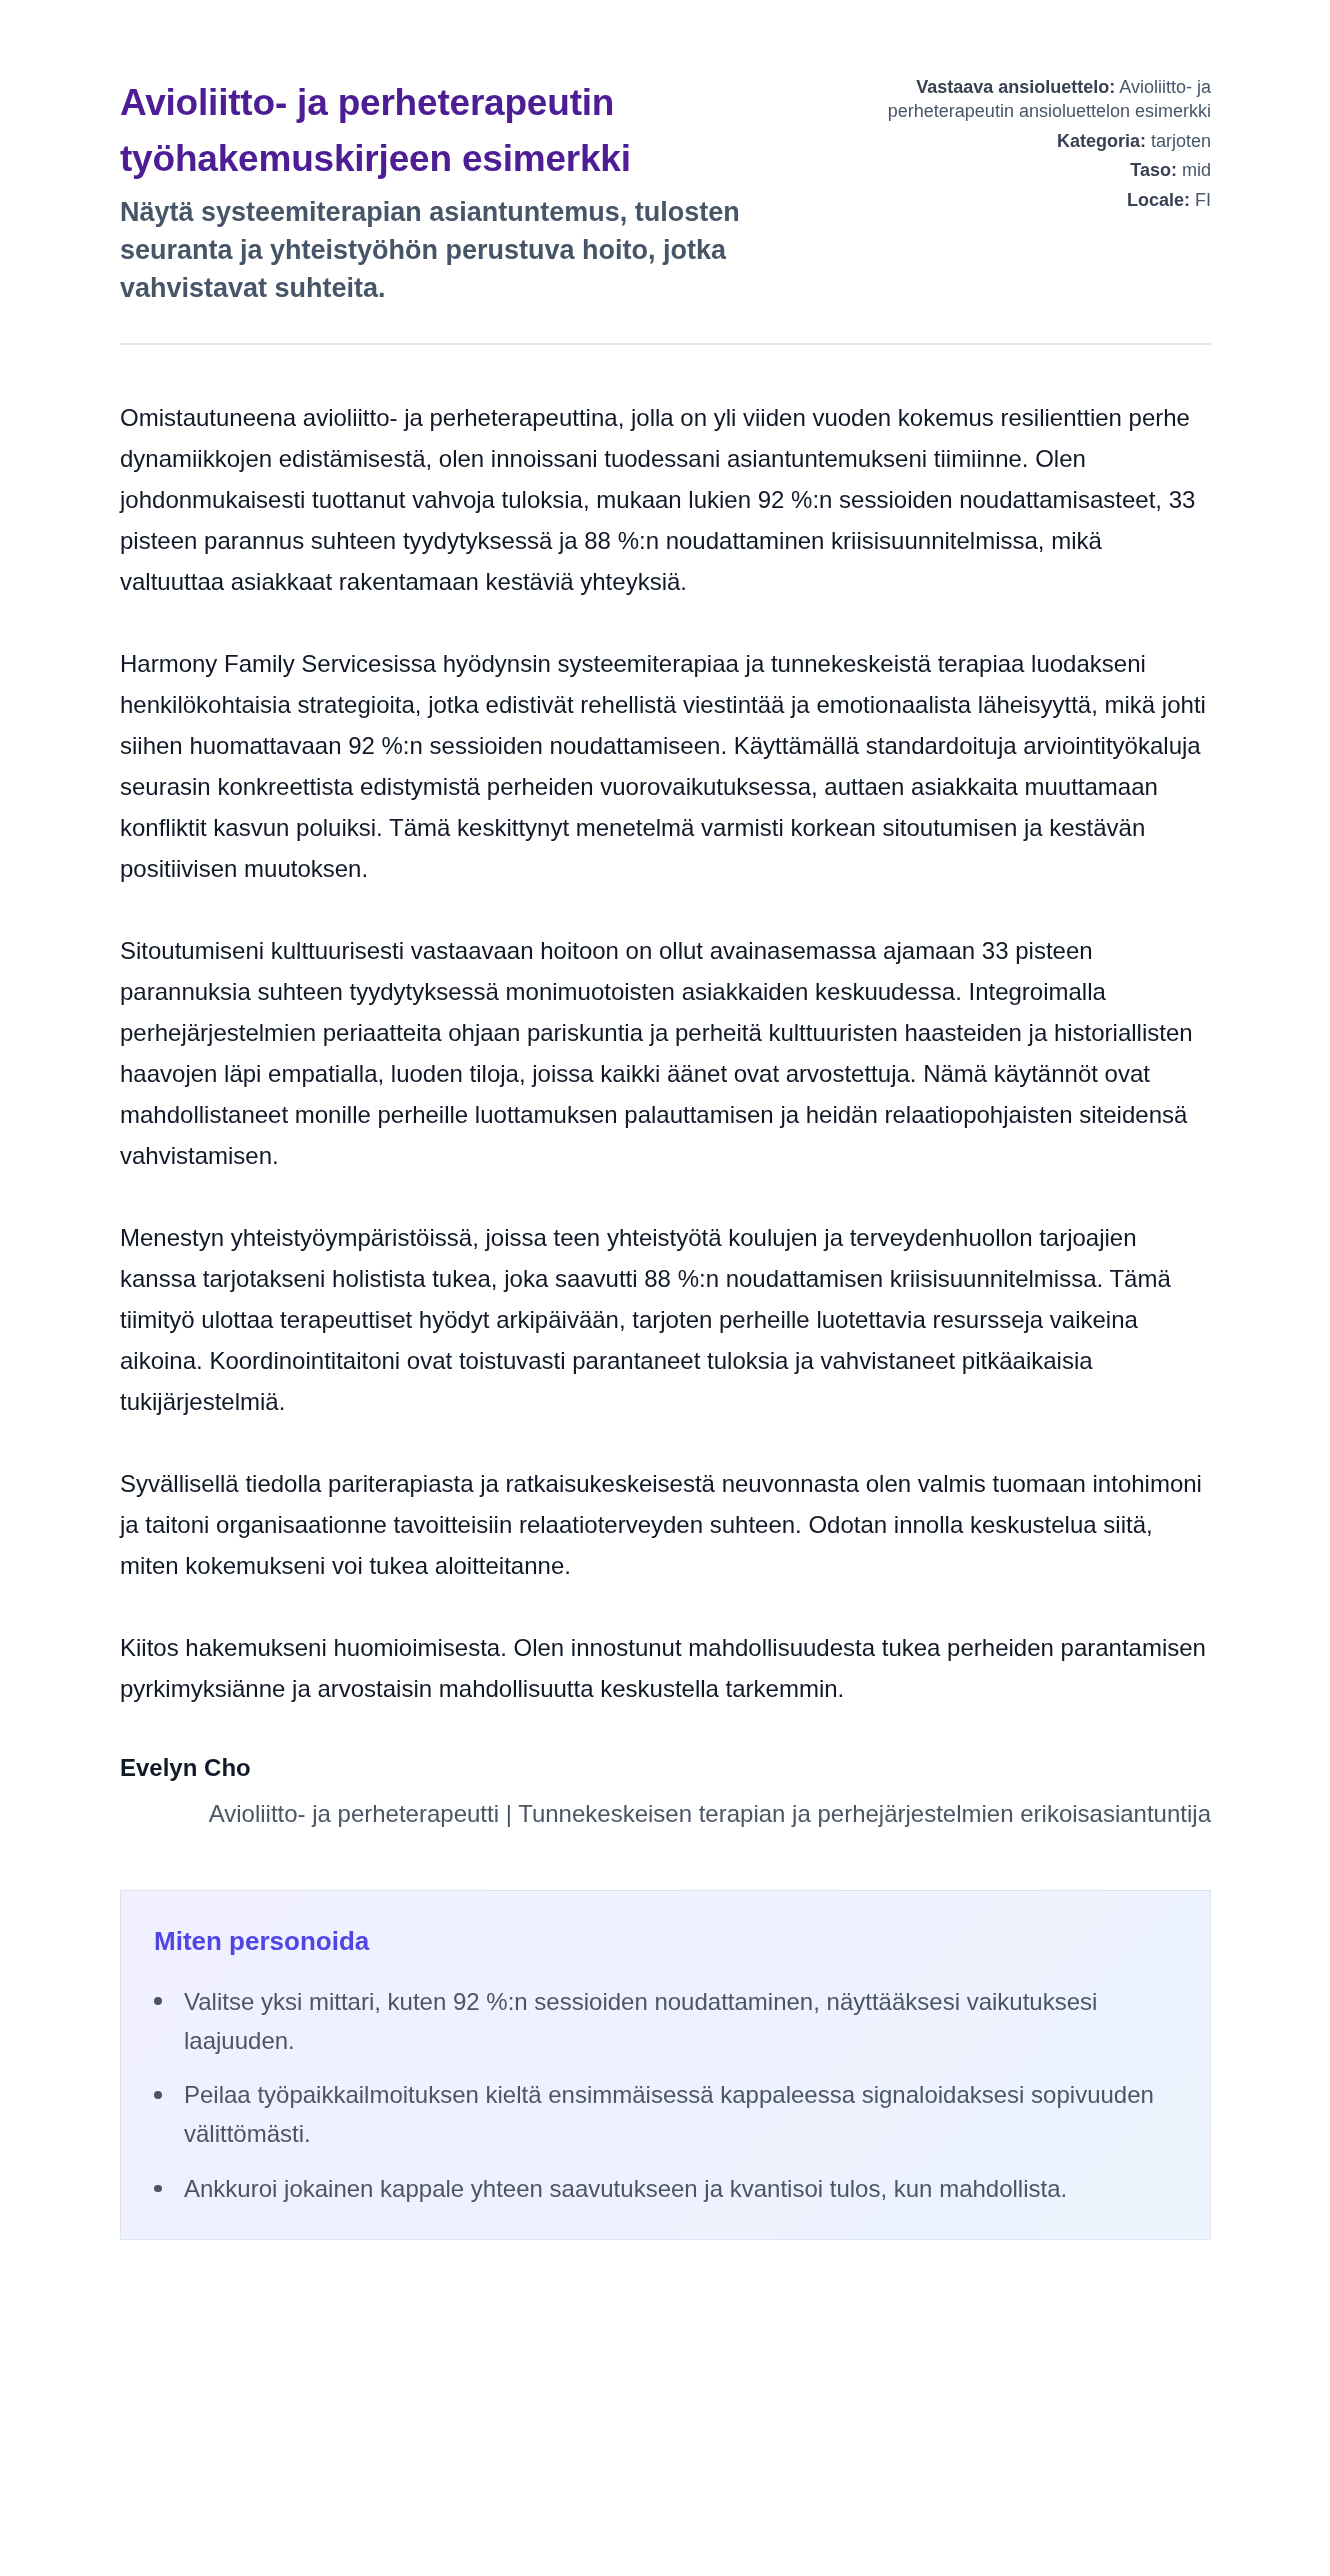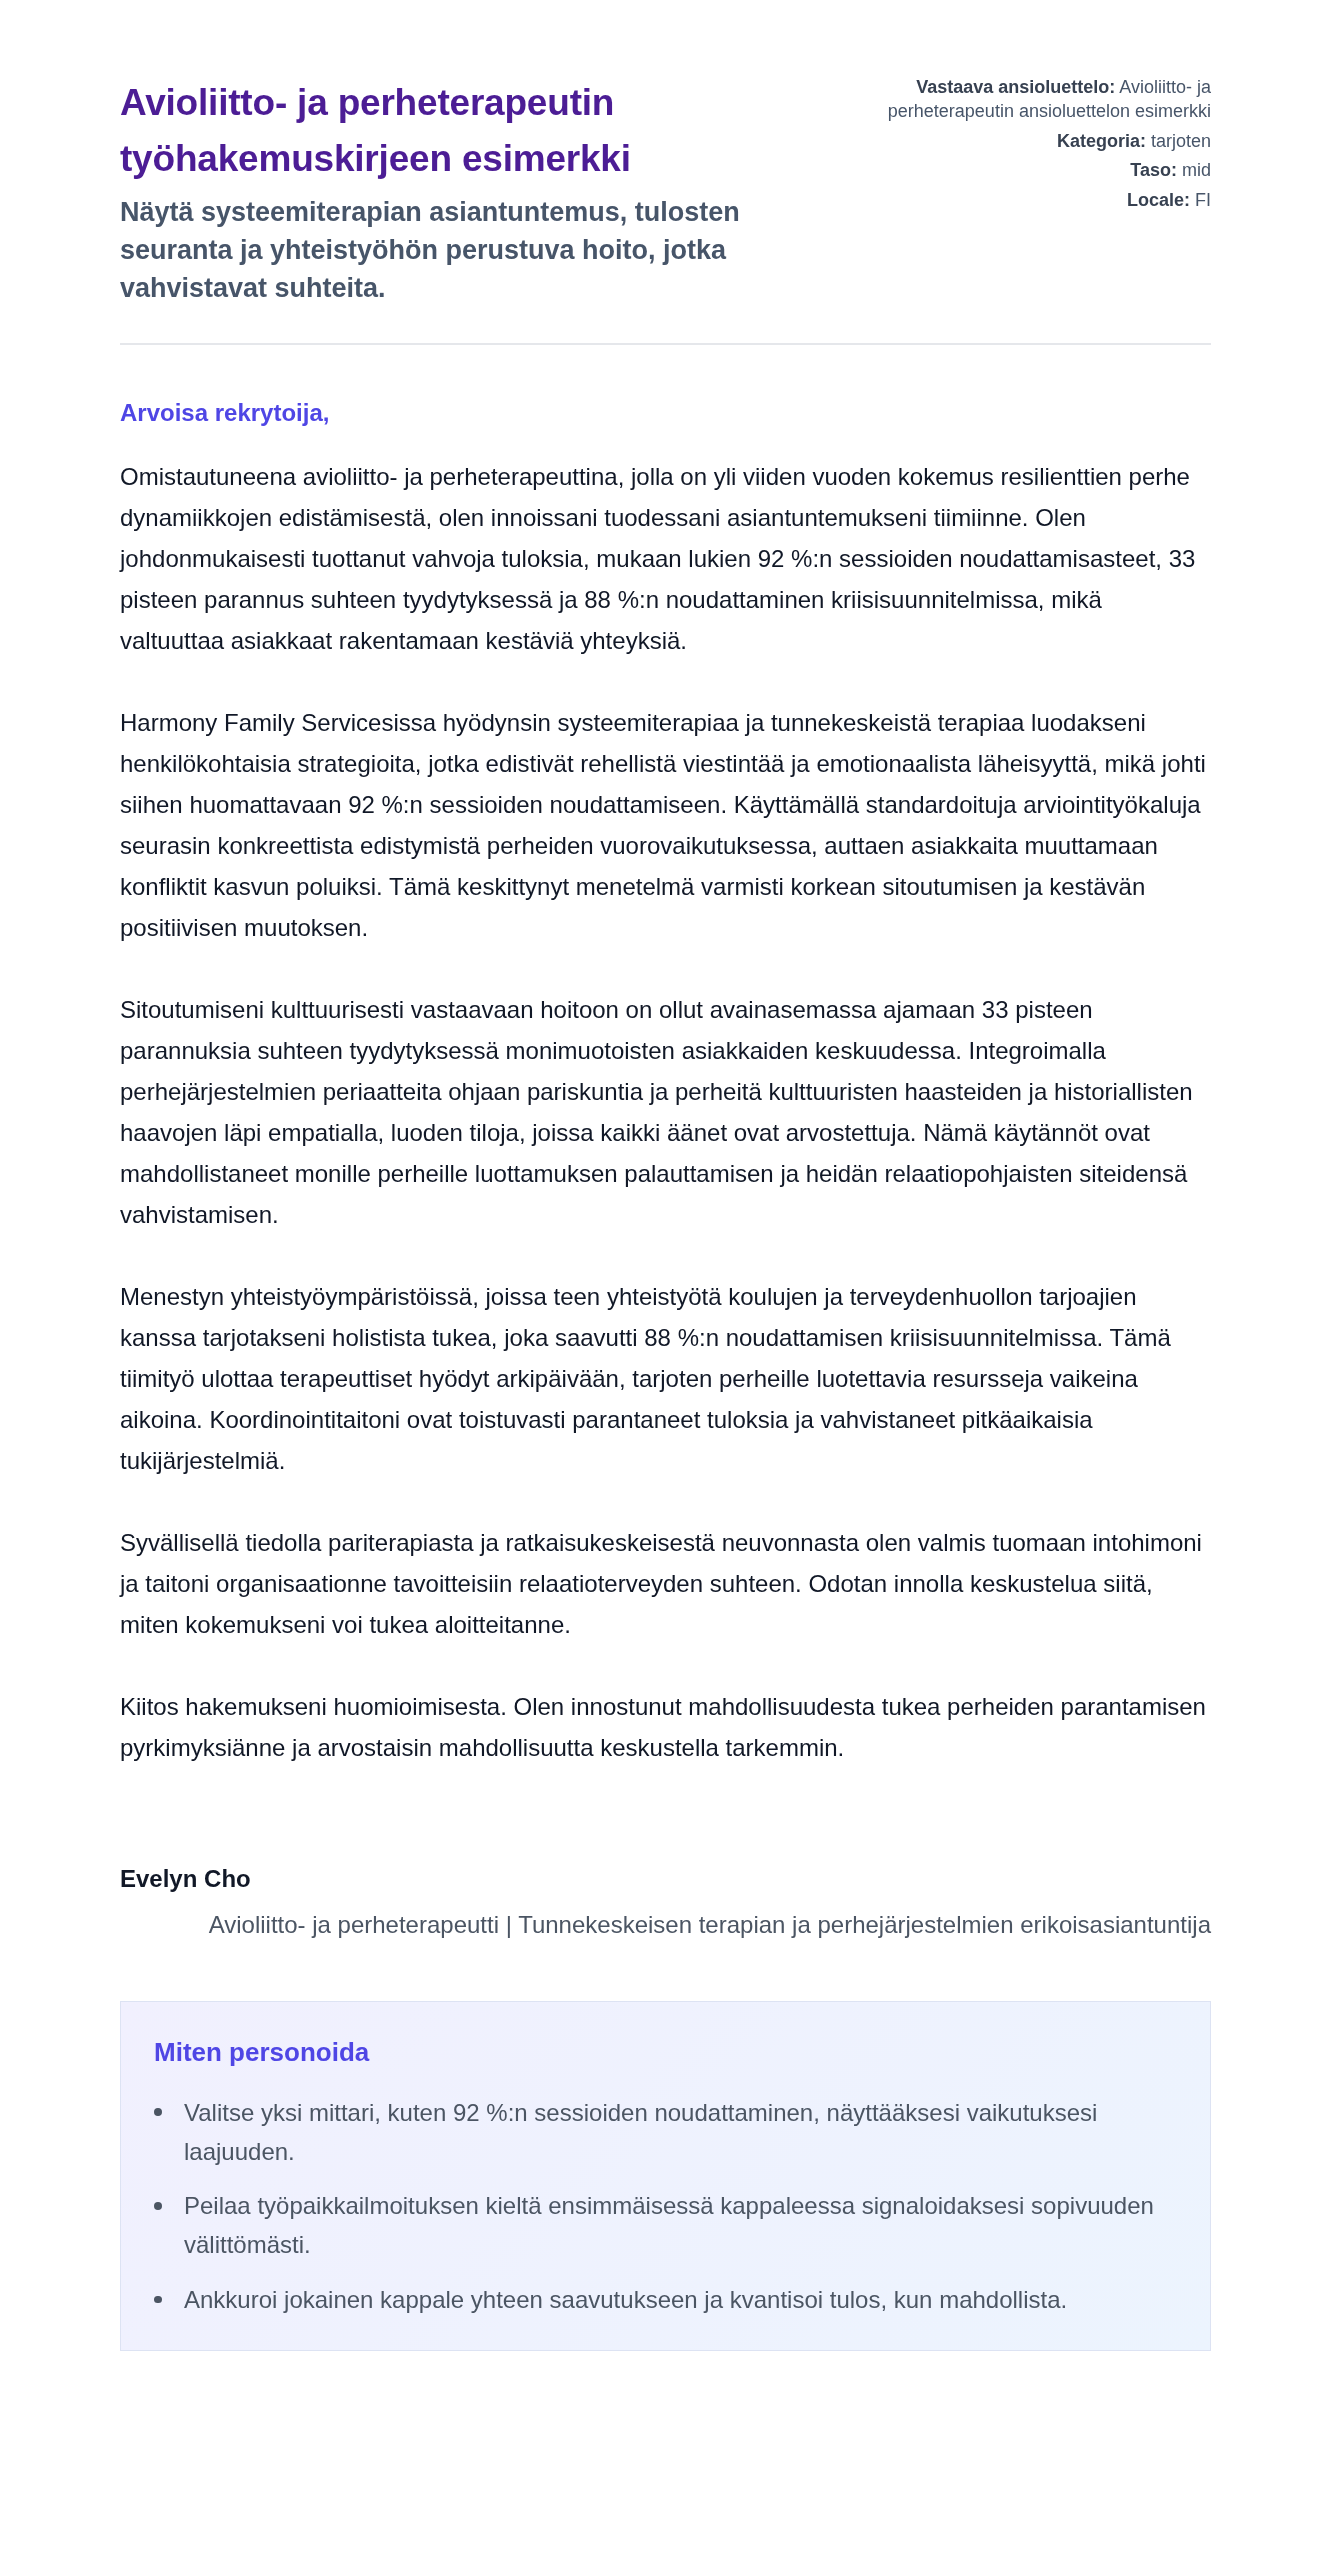--- a/index.html
+++ b/index.html
@@ -54,21 +54,21 @@
       font-weight: 700;
       color: #4f46e5;
       margin-bottom: 28px;
     }
     .para {
       font-size: 24px;
       line-height: 41px;
       color: #111827;
       margin-bottom: 41px;
     }
-    .signature { margin-top: 95px; }
+    .signature { margin-top: 43px; }
     .sig-name {
       font-size: 24px;
       line-height: 31px;
       font-weight: 700;
       color: #111827;
     }
     .sig-title {
       margin-top: 14px;
       font-size: 24px;
       line-height: 34px;
@@ -147,21 +147,20 @@
         <span>mid</span>
       </div>
       <div class="meta-row">
         <span class="meta-key">Locale:</span>
         <span>FI</span>
       </div>
     </div>
   </header>
 
   <section class="letter">
-    <p class="salutation">Arvoisa rekrytoija,</p>
     <p class="para">Omistautuneena avioliitto- ja perheterapeuttina, jolla on yli viiden vuoden kokemus resilienttien perhe dynamiikkojen edistämisestä, olen innoissani tuodessani asiantuntemukseni tiimiinne. Olen johdonmukaisesti tuottanut vahvoja tuloksia, mukaan lukien 92 %:n sessioiden noudattamisasteet, 33 pisteen parannus suhteen tyydytyksessä ja 88 %:n noudattaminen kriisisuunnitelmissa, mikä valtuuttaa asiakkaat rakentamaan kestäviä yhteyksiä.</p>
     <p class="para">Harmony Family Servicesissa hyödynsin systeemiterapiaa ja tunnekeskeistä terapiaa luodakseni henkilökohtaisia strategioita, jotka edistivät rehellistä viestintää ja emotionaalista läheisyyttä, mikä johti siihen huomattavaan 92 %:n sessioiden noudattamiseen. Käyttämällä standardoituja arviointityökaluja seurasin konkreettista edistymistä perheiden vuorovaikutuksessa, auttaen asiakkaita muuttamaan konfliktit kasvun poluiksi. Tämä keskittynyt menetelmä varmisti korkean sitoutumisen ja kestävän positiivisen muutoksen.</p>
     <p class="para">Sitoutumiseni kulttuurisesti vastaavaan hoitoon on ollut avainasemassa ajamaan 33 pisteen parannuksia suhteen tyydytyksessä monimuotoisten asiakkaiden keskuudessa. Integroimalla perhejärjestelmien periaatteita ohjaan pariskuntia ja perheitä kulttuuristen haasteiden ja historiallisten haavojen läpi empatialla, luoden tiloja, joissa kaikki äänet ovat arvostettuja. Nämä käytännöt ovat mahdollistaneet monille perheille luottamuksen palauttamisen ja heidän relaatiopohjaisten siteidensä vahvistamisen.</p>
     <p class="para">Menestyn yhteistyöympäristöissä, joissa teen yhteistyötä koulujen ja terveydenhuollon tarjoajien kanssa tarjotakseni holistista tukea, joka saavutti 88 %:n noudattamisen kriisisuunnitelmissa. Tämä tiimityö ulottaa terapeuttiset hyödyt arkipäivään, tarjoten perheille luotettavia resursseja vaikeina aikoina. Koordinointitaitoni ovat toistuvasti parantaneet tuloksia ja vahvistaneet pitkäaikaisia tukijärjestelmiä.</p>
     <p class="para">Syvällisellä tiedolla pariterapiasta ja ratkaisukeskeisestä neuvonnasta olen valmis tuomaan intohimoni ja taitoni organisaationne tavoitteisiin relaatioterveyden suhteen. Odotan innolla keskustelua siitä, miten kokemukseni voi tukea aloitteitanne.</p>
     <p class="para">Kiitos hakemukseni huomioimisesta. Olen innostunut mahdollisuudesta tukea perheiden parantamisen pyrkimyksiänne ja arvostaisin mahdollisuutta keskustella tarkemmin.</p>
 
     <div class="signature">
       <div class="sig-name">Evelyn Cho</div>
       <div class="sig-title">Avioliitto- ja perheterapeutti | Tunnekeskeisen terapian ja perhejärjestelmien erikoisasiantuntija</div>

